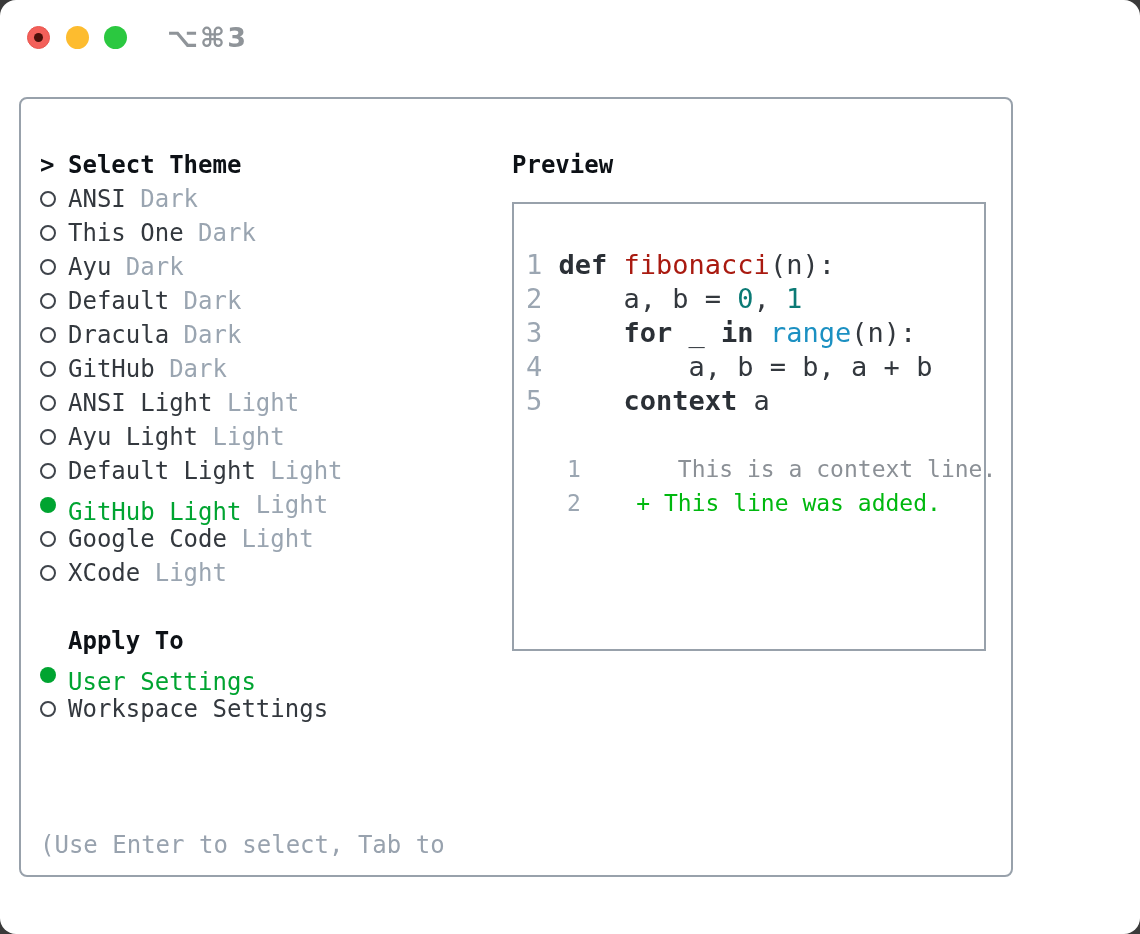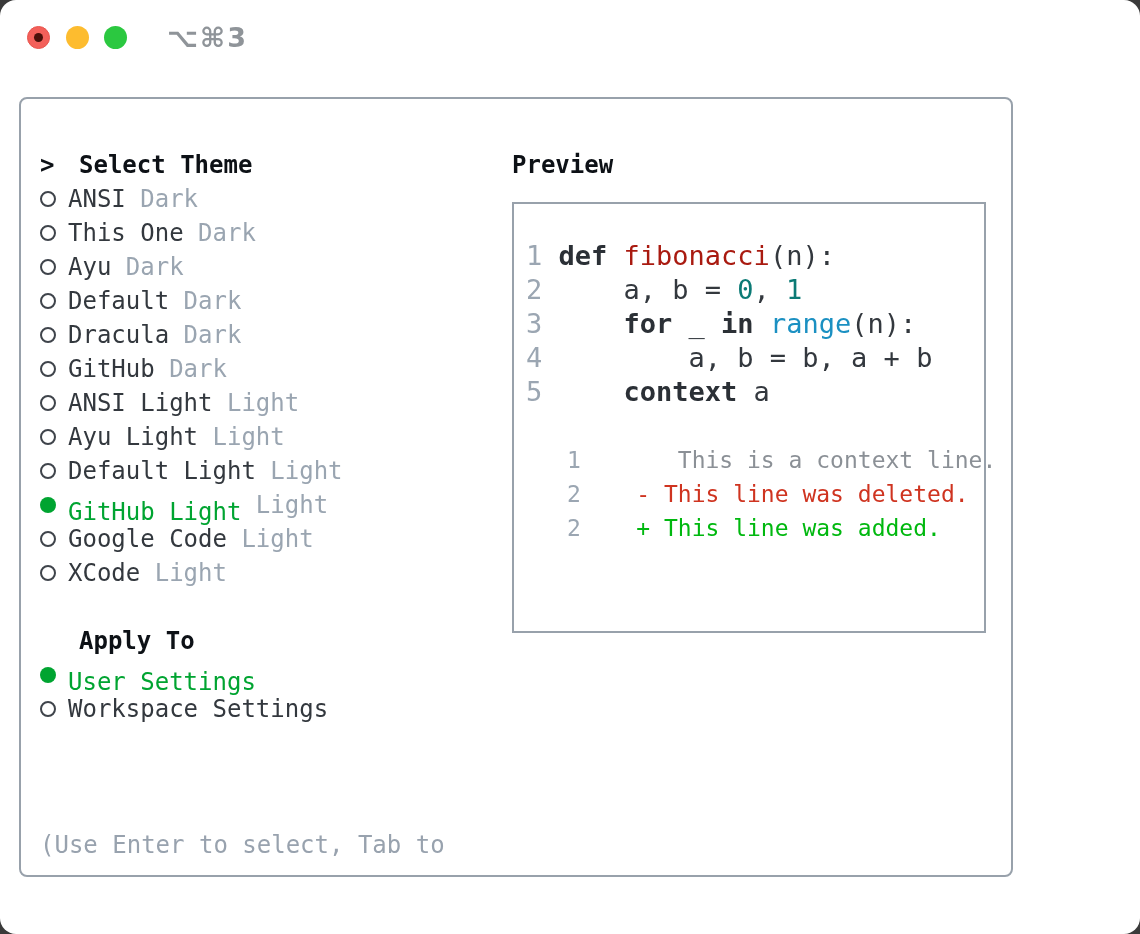--- a/index.html
+++ b/index.html
@@ -41,33 +41,33 @@
   .panel{
     position:absolute;left:19px;top:97px;width:990px;height:776px;
     border:2px solid var(--border);border-radius:8px;background:#fff;
   }
   .left-col{position:absolute;left:19px;top:49px;width:440px;}
   .row{display:flex;align-items:center;height:34px;font-size:24px;white-space:pre;}
   .marker{width:28px;flex:0 0 28px;display:flex;align-items:center;}
   .ring{width:12px;height:12px;border:2.5px solid #3f444b;border-radius:50%;box-sizing:content-box;}
   .ring.sel{width:16px;height:16px;border:none;background:var(--green-sel);}
   .prompt{font-weight:bold;color:var(--ink-bold);font-size:24px;}
-  .hdr{font-weight:bold;color:var(--ink-bold);margin-left:11px;}
+  .hdr{font-weight:bold;color:var(--ink-bold);}
   .name{color:var(--ink);}
   .name.sel{color:var(--green-sel);margin-top:14px;}
   .tag{color:var(--gray-tag);}
   .gap{height:34px;}
   .help{color:var(--gray-help);font-size:24px;line-height:34px;white-space:pre;}
   
   .right-col{position:absolute;left:491px;top:49px;width:490px;}
   .preview-header{height:34px;display:flex;align-items:center;font-size:24px;font-weight:bold;color:var(--ink-bold);}
   .preview-box{
     margin-top:20px;width:446px;height:357px;
     border:2px solid var(--border);background:#fff;
-    padding:35px 12px;
+    padding:44px 12px;
   }
   .code-line{height:34px;line-height:34px;white-space:pre;}
   .code-line.py{font-size:27px;}
   .code-line.diff{font-size:23px;margin-left:41px;}
   .tok-ln{color:var(--ln);}
   .tok-pl{color:var(--ink);}
   .tok-kw{color:#2b3036;font-weight:600;}
   .tok-fn{color:var(--red-fn);}
   .tok-nu{color:var(--teal-nu);}
   .tok-bi{color:var(--blue-bi);}
@@ -133,19 +133,18 @@
     <div class="right-col">
       <div class="preview-header">Preview</div>
       <div class="preview-box" id="preview-box">
           <div class="code-line py"><span class="tok-ln">1 </span><span class="tok-kw">def</span><span class="tok-pl"> </span><span class="tok-fn">fibonacci</span><span class="tok-pl">(n):</span></div>
           <div class="code-line py"><span class="tok-ln">2 </span><span class="tok-pl">    a, b = </span><span class="tok-nu">0</span><span class="tok-pl">, </span><span class="tok-nu">1</span></div>
           <div class="code-line py"><span class="tok-ln">3 </span><span class="tok-pl">    </span><span class="tok-kw">for</span><span class="tok-pl"> _ </span><span class="tok-kw">in</span><span class="tok-pl"> </span><span class="tok-bi">range</span><span class="tok-pl">(n):</span></div>
           <div class="code-line py"><span class="tok-ln">4 </span><span class="tok-pl">        a, b = b, a + b</span></div>
           <div class="code-line py"><span class="tok-ln">5 </span><span class="tok-pl">    </span><span class="tok-kw">context</span><span class="tok-pl"> a</span></div>
           <div class="code-line py"></div>
           <div class="code-line diff"><span class="tok-ln">1</span><span class="tok-ctx">       This is a context line.</span></div>
-          <div class="code-line diff"><span class="tok-ln">2</span><span class="tok-del">    - This line was deleted.</span></div>
           <div class="code-line diff"><span class="tok-ln">2</span><span class="tok-add">    + This line was added.</span></div>
         </div>
     </div>
 
   </div>
 </div>
 
 </body></html>

